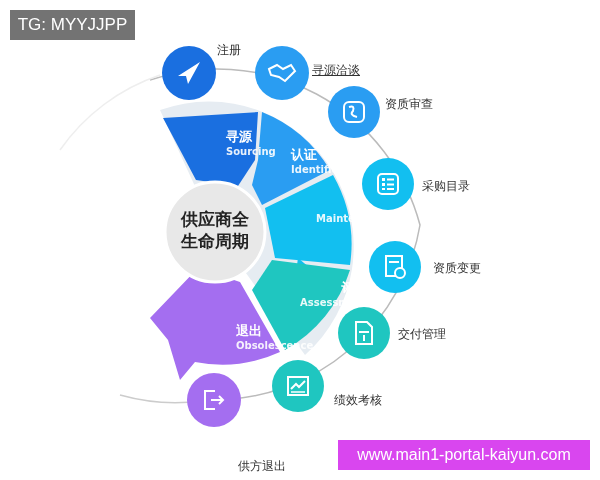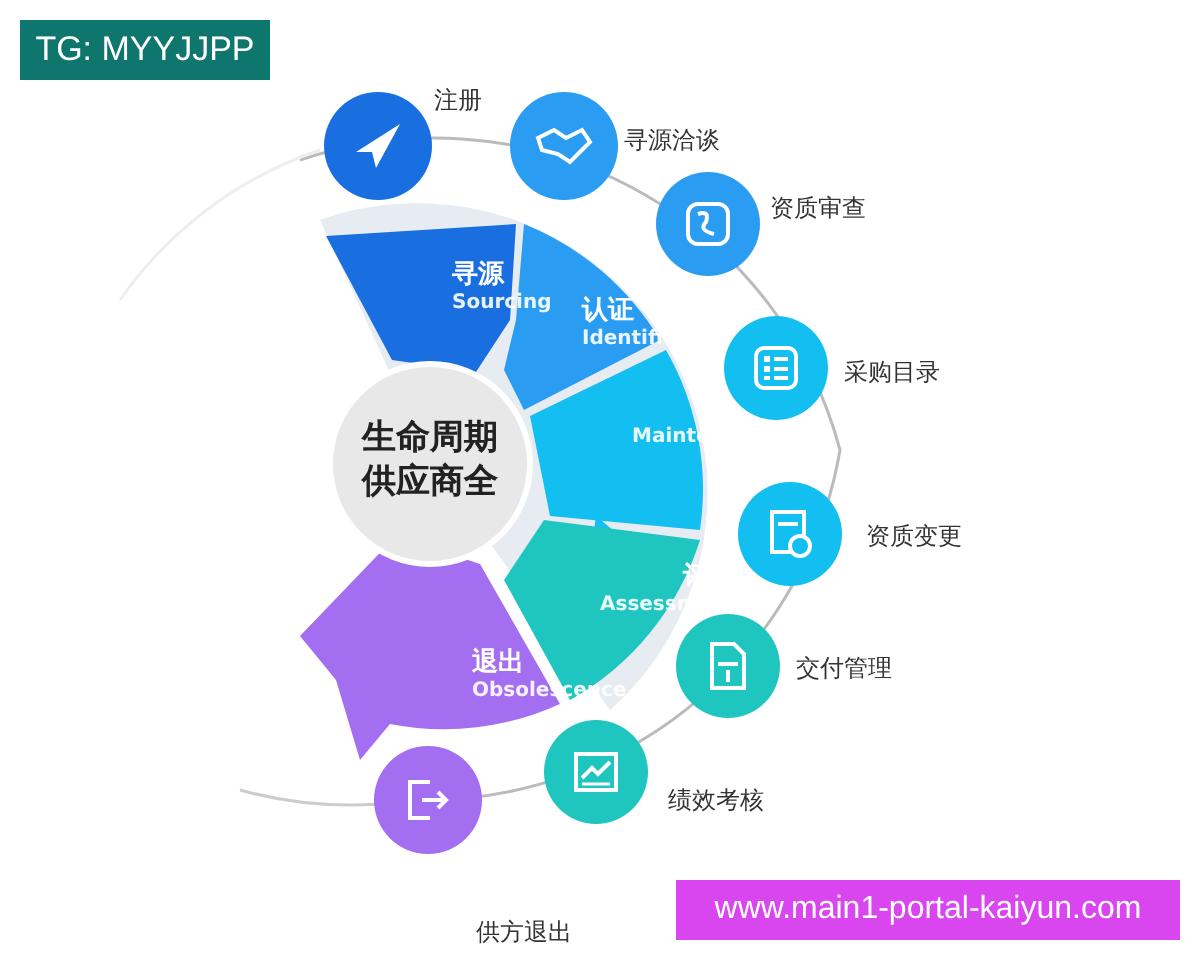--- a/index.html
+++ b/index.html
@@ -1,18 +1,18 @@
 <!DOCTYPE html>
 <html><head>
   <meta charset="utf-8">
   <style>
     html, body { margin:0; padding:0; }
     body { width:600px; height:480px; background:#ffffff; position:relative; overflow:hidden;
            font-family:"DejaVu Sans", sans-serif; }
-    .tag { position:absolute; left:10px; top:10px; width:125px; height:30px; background:#0f766e;
+    .tag { position:absolute; left:10px; top:10px; width:125px; height:30px; background:#737373;
            color:#ffffff; font-family:"Liberation Sans", sans-serif; font-size:17px; line-height:30px; text-align:center; }
     .url { position:absolute; left:338px; top:440px; width:252px; height:30px; background:#d946ef;
            color:#ffffff; font-family:"Liberation Sans", sans-serif; font-size:16px; line-height:30px; text-align:center; }
     svg.diagram { position:absolute; left:0; top:0; }
     .step-label { position:absolute; font-size:12px; color:#333333; white-space:nowrap; }
     .icon-circle { position:absolute; border-radius:50%; display:flex; align-items:center; justify-content:center; }
     .seg-text { position:absolute; color:#ffffff; white-space:nowrap;margin-left:28px; }
     .seg-text .zh { font-size:13px; font-weight:bold; display:block; }
     .seg-text .en { font-size:10px; display:block; opacity:0.9;font-weight:bold; }
     .center-text { position:absolute; left:170px; top:208px; width:90px; text-align:center;
@@ -40,22 +40,22 @@
   <polygon points="298,258 310,268 296,272" fill="#12bff0"></polygon>
 
   <path d="M 350 270 A 140 140 0 0 1 285 350 L 252 290 L 272 260 Z" fill="#1fc6c0"></path>
 
   <path d="M 280 352 A 140 140 0 0 1 195 362 L 180 380 L 168 340 L 150 318 L 198 268 L 240 282 Z" fill="#a46ef0"></path>
 
   <circle cx="215" cy="232" r="50" fill="#e8e8e8" stroke="#ffffff" stroke-width="3"></circle>
 </svg>
 
 <div class="center-text">
+  <div>供应商全</div>
   <div>生命周期</div>
-  <div>供应商全</div>
 </div>
 
 <div class="seg-text" style="left:198px;top:128px;">
   <span class="zh">寻源</span>
     <span class="en">Sourcing</span>
 </div>
 <div class="seg-text" style="left:263px;top:146px;">
   <span class="zh">认证</span>
     <span class="en">Identification</span>
 </div>
@@ -76,21 +76,21 @@
       <polygon points="24,2 2,16 10,16 12,24" fill="#ffffff"></polygon>
     </svg>
 </div>
 <div class="step-label" style="left:217px;top:42px;">注册</div>
 
 <div class="icon-circle" style="left:255px;top:46px;width:54px;height:54px;background:#2a9df2;">
   <svg width="30" height="24" viewBox="0 0 30 24">
       <path d="M2 8 L10 4 L16 8 L24 4 L28 10 L18 20 L12 16 L4 14 Z" fill="none" stroke="#ffffff" stroke-width="2"></path>
     </svg>
 </div>
-<div class="step-label" style="left:312px;top:62px;">寻源洽谈</div>
+<div class="step-label" style="left:312px;top:62px;text-decoration:underline;">寻源洽谈</div>
 
 <div class="icon-circle" style="left:328px;top:86px;width:52px;height:52px;background:#2a9df2;">
   <svg width="26" height="26" viewBox="0 0 26 26">
       <rect x="3" y="3" width="20" height="20" rx="5" fill="none" stroke="#ffffff" stroke-width="2"></rect>
       <path d="M8 8 Q14 6 12 12 Q8 16 16 18" fill="none" stroke="#ffffff" stroke-width="2"></path>
     </svg>
 </div>
 <div class="step-label" style="left:385px;top:96px;">资质审查</div>
 
 <div class="icon-circle" style="left:362px;top:158px;width:52px;height:52px;background:#12bff0;">

